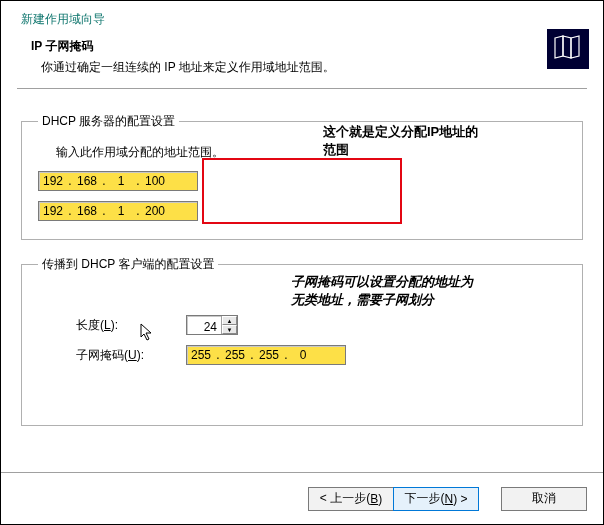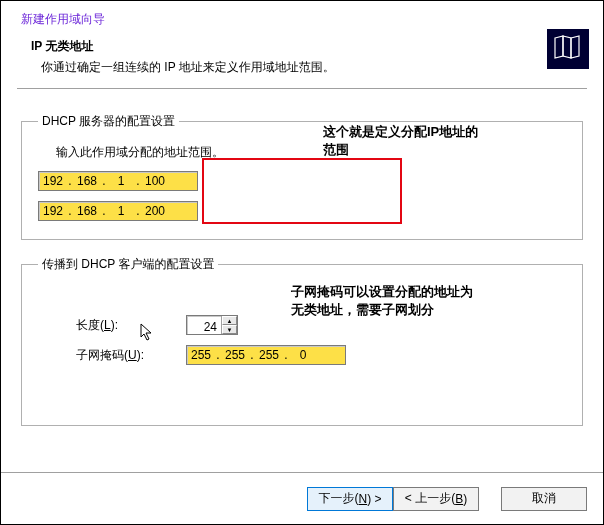--- a/index.html
+++ b/index.html
@@ -19,21 +19,21 @@
     border: 1px solid #000;
     position: relative;
     background: #fff;
   }
   .header {
     padding: 10px 16px 6px 16px;
     position: relative;
   }
   .wiz-title {
     font-size: 12px;
-    color: #6d28d9;
+    color: #0f766e;
     margin-left: 4px;
   }
   .sub-title {
     font-weight: bold;
     margin-top: 10px;
     margin-left: 14px;
   }
   .sub-desc {
     margin-left: 24px;
     margin-top: 4px;
@@ -144,21 +144,21 @@
     pointer-events: none;
   }
   .anno {
     position: absolute;
     color: #000000;
     font-weight: bold;
     font-size: 13px;
     line-height: 1.35;
   }
   .anno1 { top: 122px; right: 70px; width: 210px; }
-  .anno2 { top: 282px; right: 72px; width: 240px; }
+  .anno2 { top: 272px; right: 72px; width: 240px; font-style: italic; }
   .cursor-arrow {
     position: absolute;
     left: 118px;
     top: 50px;
     pointer-events: none;
   }
   .footer {
     position: absolute;
     bottom: 0;
     left: 0;
@@ -193,21 +193,21 @@
   }
   .ul { text-decoration: underline; }
 </style>
 </head>
 <body>
 
 <div class="wizard">
 
   <div class="header">
     <div class="wiz-title">新建作用域向导</div>
-    <div class="sub-title">IP 无类地址</div>
+    <div class="sub-title">IP 子网掩码</div>
     <div class="sub-desc">你通过确定一组连续的 IP 地址来定义作用域地址范围。</div>
     <div class="header-icon">
       <svg width="34" height="30" viewBox="0 0 34 30">
         <g fill="none" stroke="#ffffff" stroke-width="1.2">
           <path d="M4 4 L12 2 L12 22 L4 24 Z"></path>
           <path d="M12 2 L20 4 L20 24 L12 22 Z"></path>
           <path d="M20 4 L28 2 L28 22 L20 24 Z"></path>
         </g>
       </svg>
     </div>
@@ -288,28 +288,28 @@
   <div class="anno anno1">
     <span>这个就是定义分配IP地址的</span><br>
     <span>范围</span>
   </div>
   <div class="anno anno2">
     <span>子网掩码可以设置分配的地址为</span><br>
     <span>无类地址，需要子网划分</span>
   </div>
 
   <div class="footer">
+    <div class="btn">
+      <span>&lt; 上一步(</span>
+        <span class="ul">B</span>
+        <span>)</span>
+    </div>
     <div class="btn primary">
       <span>下一步(</span>
         <span class="ul">N</span>
         <span>) &gt;</span>
     </div>
-    <div class="btn">
-      <span>&lt; 上一步(</span>
-        <span class="ul">B</span>
-        <span>)</span>
-    </div>
     <div class="btn cancel">
       <span>取消</span>
     </div>
   </div>
 
 </div>
 
 </body></html>

